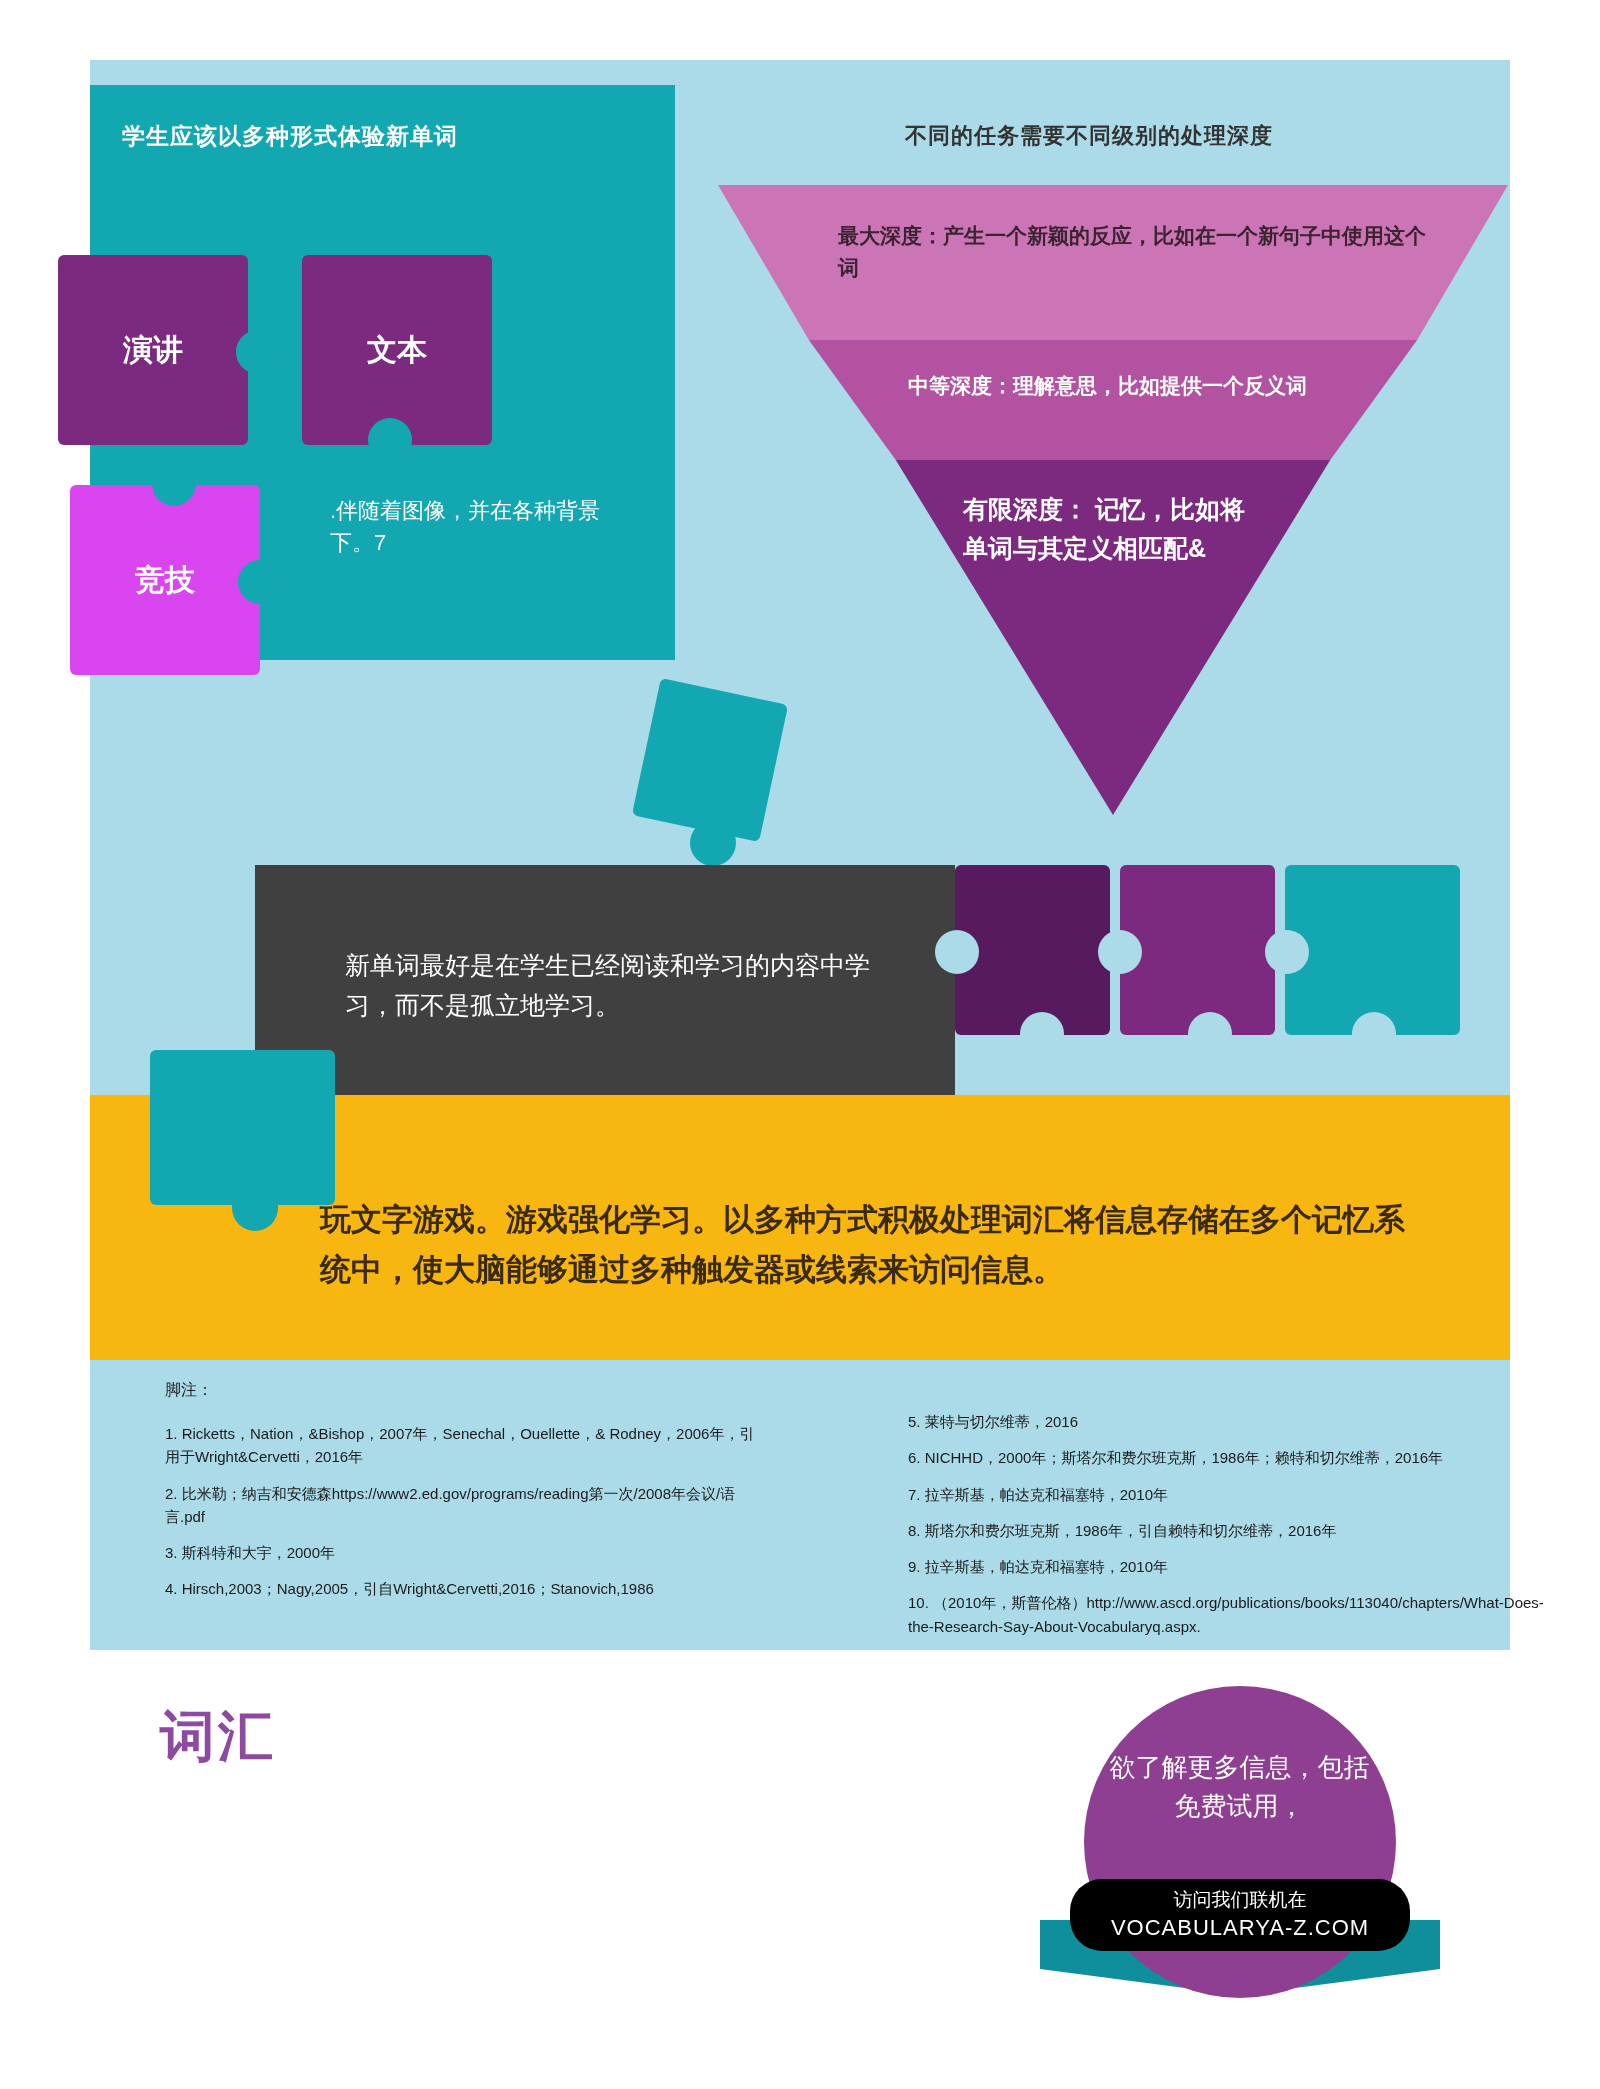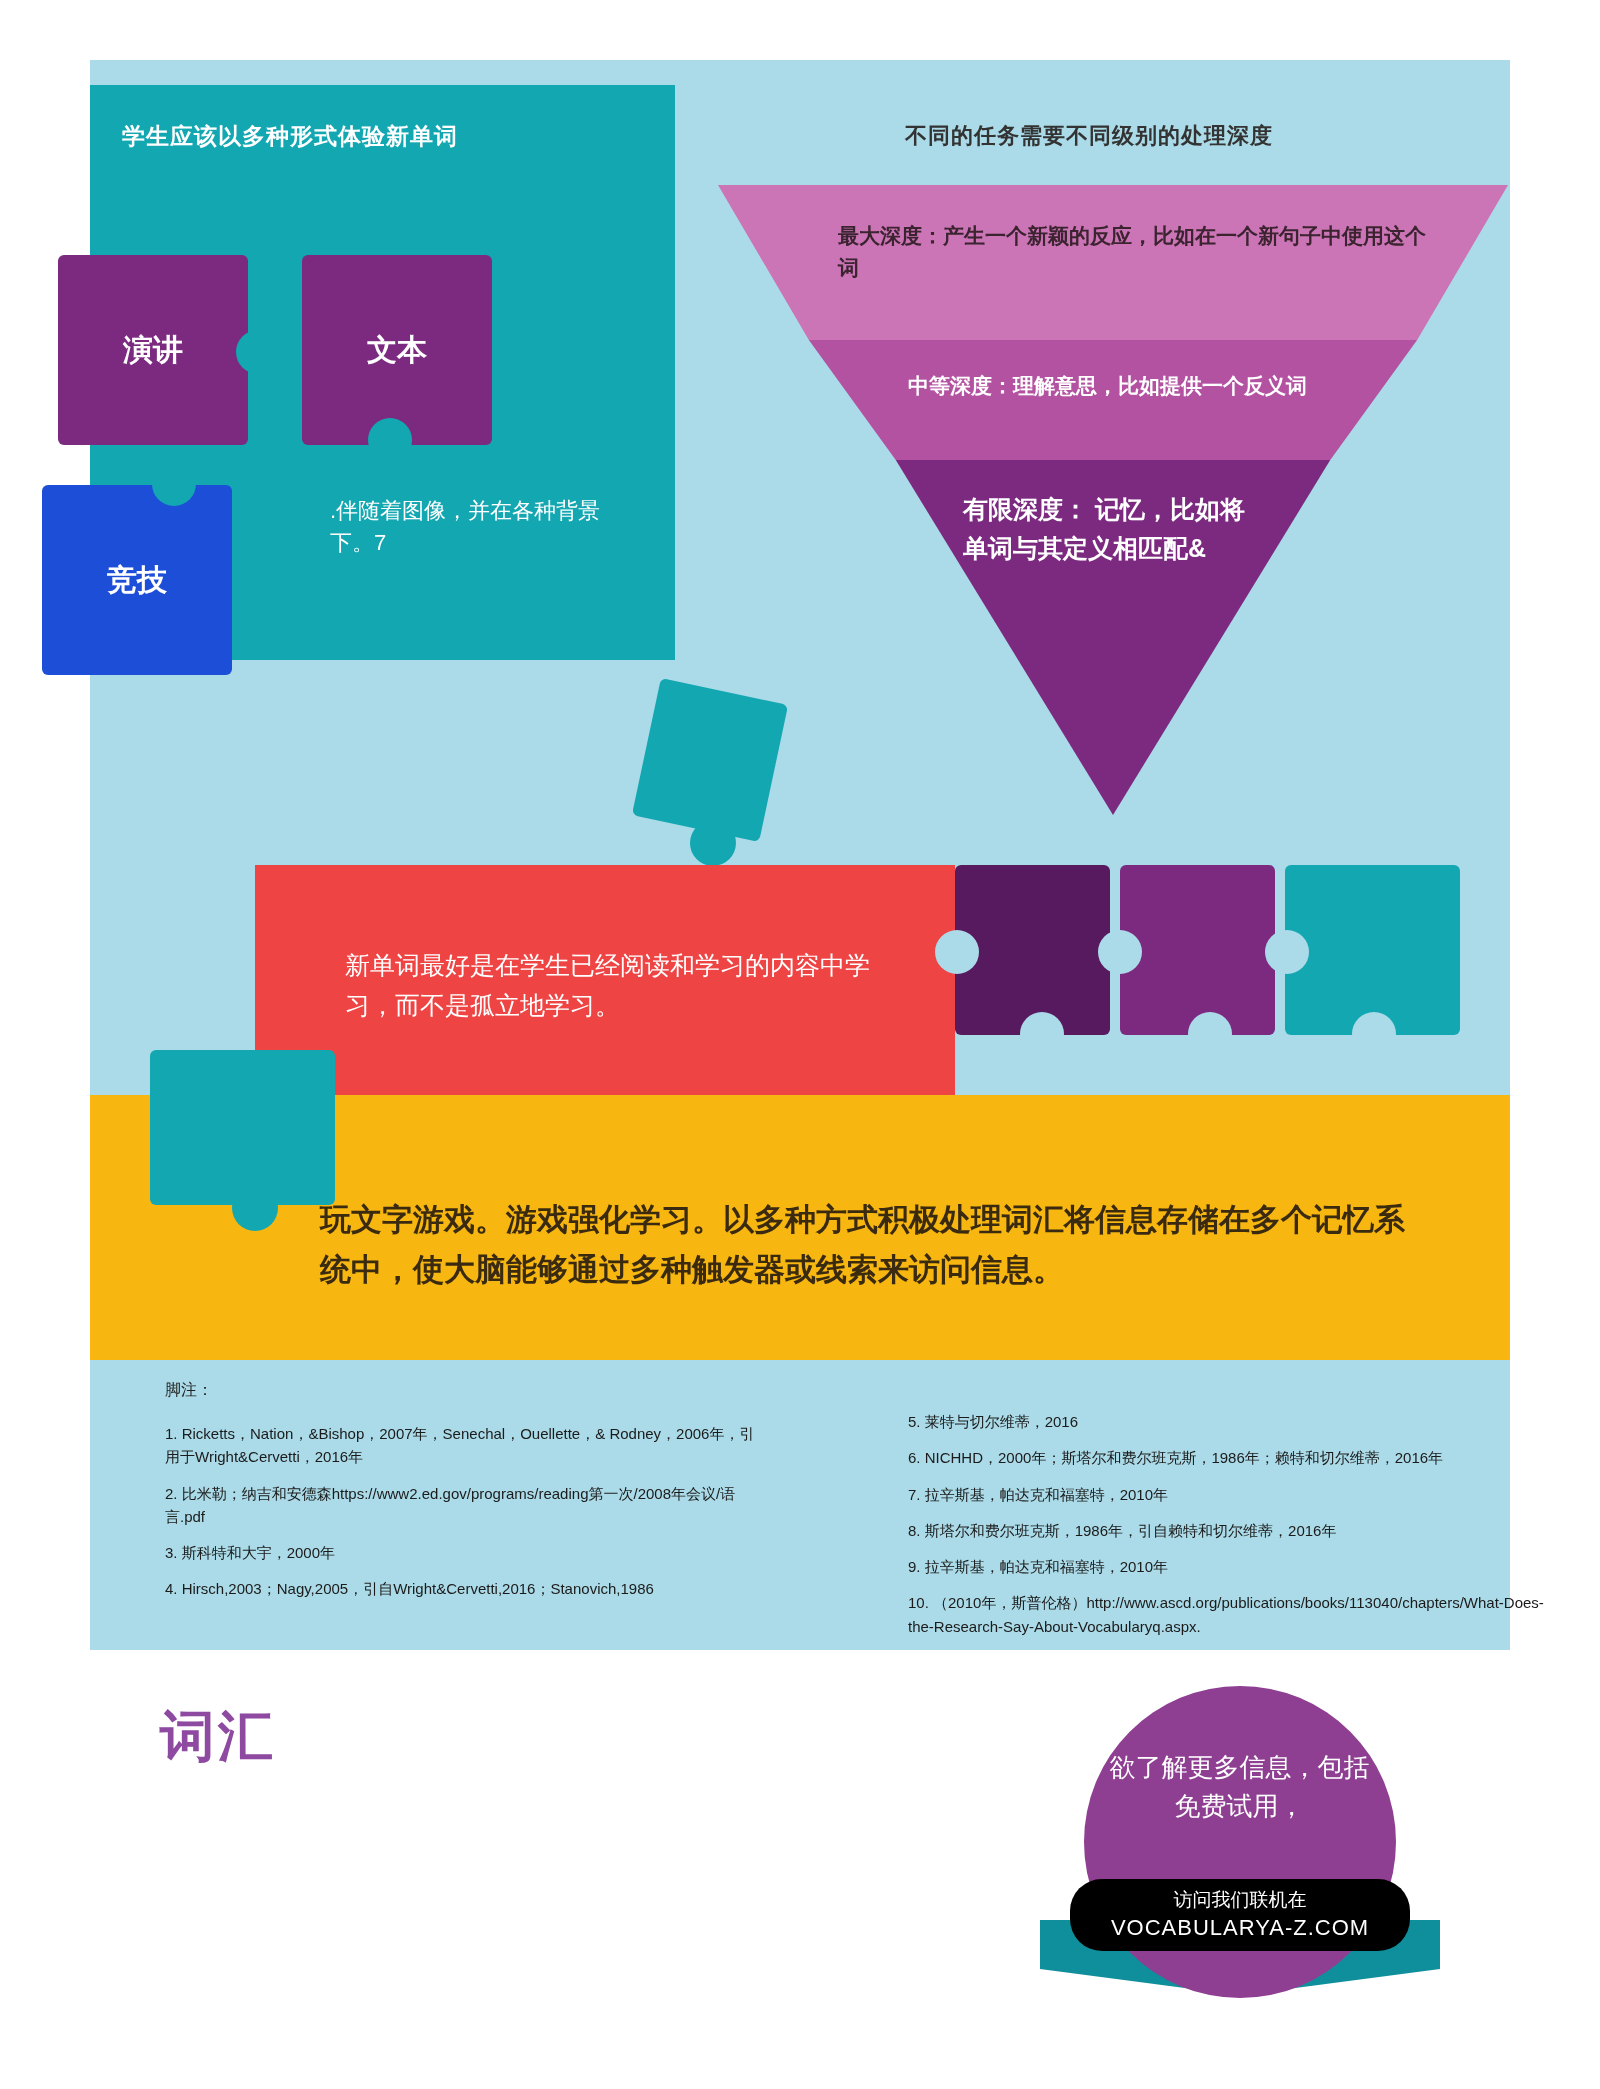--- a/index.html
+++ b/index.html
@@ -66,23 +66,23 @@
     left: 58px; top: 255px;
     width: 190px; height: 190px;
     background: #7b2a80;
   }
   .p-text {
     left: 302px; top: 255px;
     width: 190px; height: 190px;
     background: #7b2a80;
   }
   .p-game {
-    left: 42px; top: 485px;
+    left: 70px; top: 485px;
     width: 190px; height: 190px;
-    background: #1d4ed8;
+    background: #d946ef;
   }
   .piece-label {
     position: absolute;
     width: 100%;
     text-align: center;
     color: #ffffff;
     font-size: 30px;
     font-weight: bold;
   }
   .p-speech .piece-label { top: 75px; }
@@ -178,21 +178,21 @@
     background: #13a7b2;
     transform: rotate(12deg);
   }
   
   .purple-bar {
     position: absolute;
     left: 255px;
     top: 865px;
     width: 700px;
     height: 265px;
-    background: #ef4444;
+    background: #404040;
   }
   .purple-bar-text {
     position: absolute;
     left: 90px;
     top: 80px;
     width: 540px;
     color: #ffffff;
     font-size: 25px;
     line-height: 1.6;
   }

